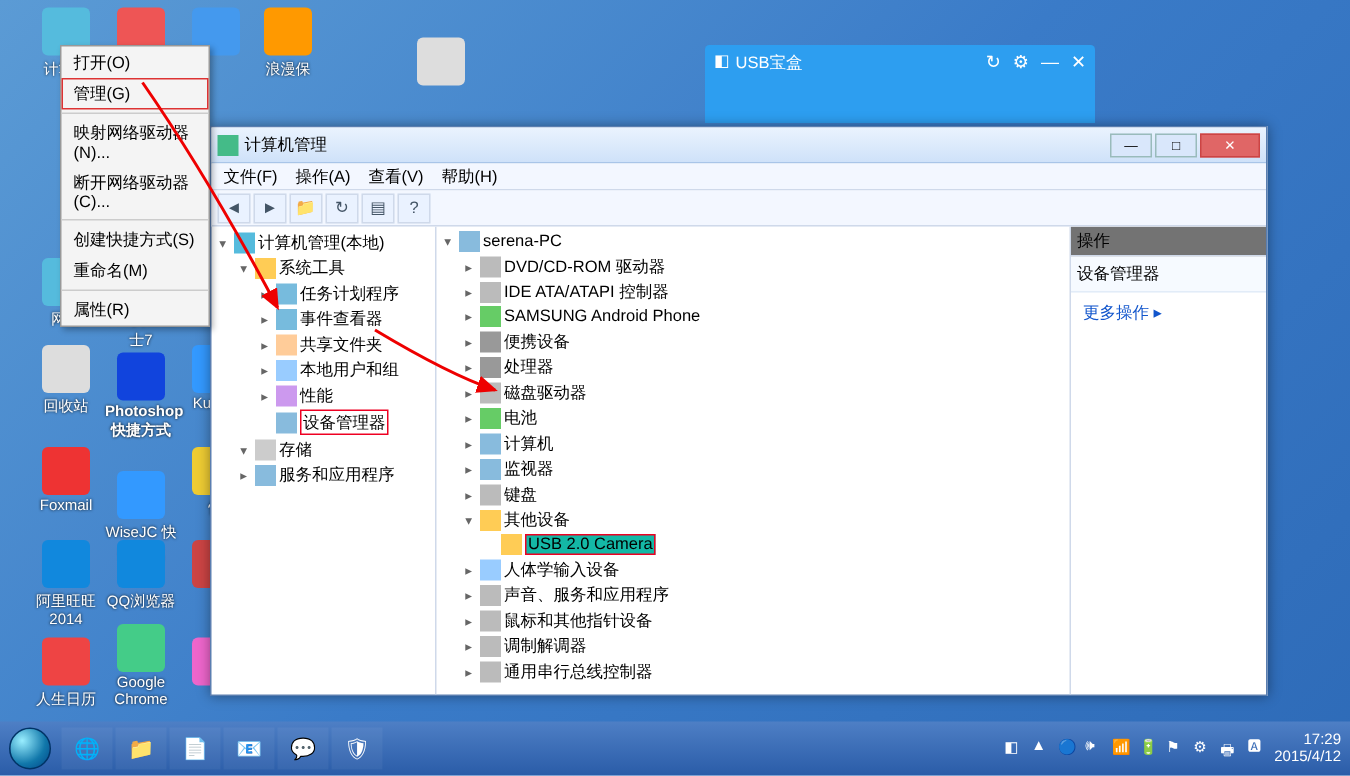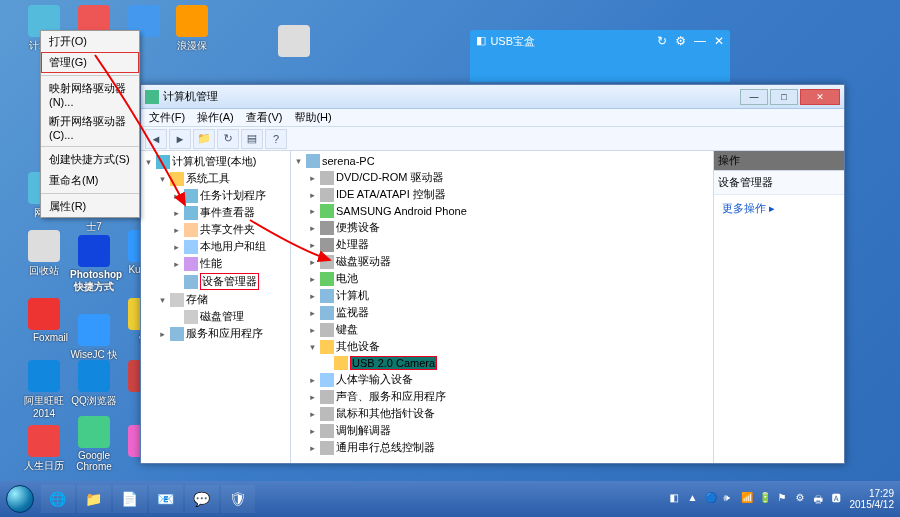--- a/index.html
+++ b/index.html
@@ -44,21 +44,21 @@
   .paneM    { flex:1;}
   .paneR    { width:130px; border-right:none;}
   .phdr     { background:#737373; border-bottom:1px solid #cfd9ea; padding:2px 4px; font-size:11px;}
   .tree     { padding:2px 2px;}
   .tree .nd { display:flex; align-items:center; padding:1px 0; white-space:nowrap; cursor:default;}
   .tree .nd .tw{width:11px;text-align:center;color:#666;font-size:9px;}
   .tree .nd .ni{width:14px;height:14px;margin:0 2px;background:#7ab;display:inline-block;}
   .tree .i1{padding-left:0}
   .tree .i2{padding-left:14px}
   .tree .i3{padding-left:28px}
-  .sel      { background:#0f766e; border:1px dotted #6aa;}
+  .sel      { background:#14b8a6; border:1px dotted #6aa;}
   .hlbox    { border:1px solid #e02; padding:0 1px;}
   .paneR .act{padding:4px;}
   .paneR .link{color:#15c;padding:6px 8px;font-size:11px;}
 </style>
 </head>
 <body>
 
 <div id="desk-layer">
     <div class="desk" style="left: 20px; top: 5px;">
       <div class="ic" style="background:#5bd"></div>
@@ -97,21 +97,21 @@
       <div>回收站</div>
     </div>
     <div class="desk" style="left: 70px; top: 235px; font-weight: bold;">
       <div class="ic" style="background:#14d"></div>
       <div>Photoshop 快捷方式</div>
     </div>
     <div class="desk" style="left: 120px; top: 230px;">
       <div class="ic" style="background:#39f"></div>
       <div>KuGou</div>
     </div>
-    <div class="desk" style="left: 20px; top: 298px; text-align: right;">
+    <div class="desk" style="left: 20px; top: 298px;">
       <div class="ic" style="background:#e33"></div>
       <div>Foxmail</div>
     </div>
     <div class="desk" style="left: 70px; top: 298px; margin-top: 16px;">
       <div class="ic" style="background:#39f"></div>
       <div>WiseJC 快捷方式</div>
     </div>
     <div class="desk" style="left: 120px; top: 298px;">
       <div class="ic" style="background:#ec3"></div>
       <div>快</div>
@@ -229,25 +229,20 @@
           </div>
           <div class="nd i3">
             <span class="tw"></span>
             <span class="ni" style="background:#8bd"></span>
             <span class="hlbox">设备管理器</span>
           </div>
           <div class="nd i2">
             <span class="tw">▾</span>
             <span class="ni" style="background:#ccc"></span>
             <span>存储</span>
-          </div>
-          <div class="nd i3">
-            <span class="tw"></span>
-            <span class="ni" style="background:#ccc"></span>
-            <span>磁盘管理</span>
           </div>
           <div class="nd i2">
             <span class="tw">▸</span>
             <span class="ni" style="background:#8bd"></span>
             <span>服务和应用程序</span>
           </div>
         </div>
     </div>
     <div class="pane paneM">
       <div class="tree" id="mtree">

